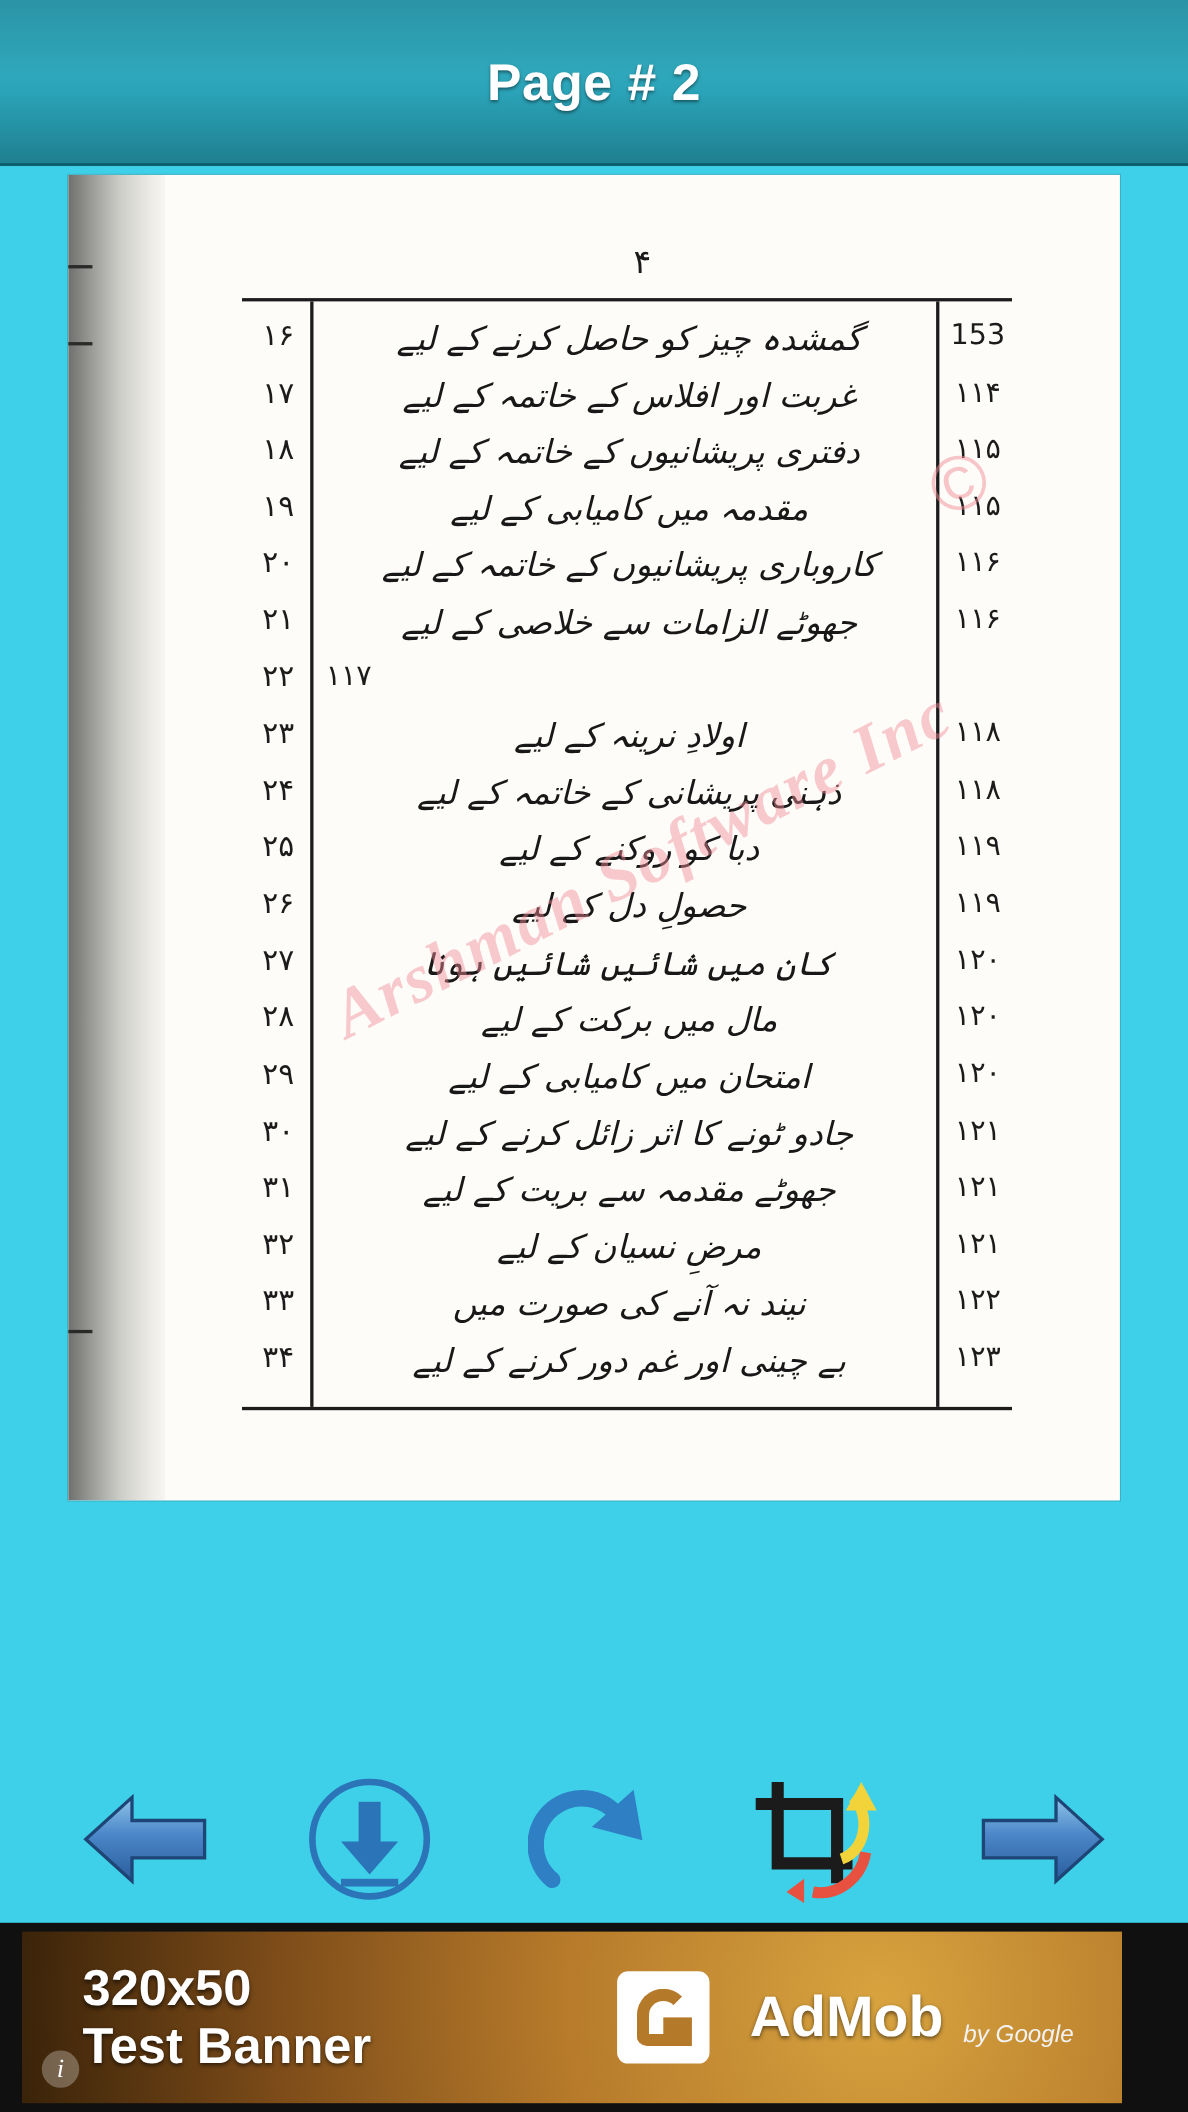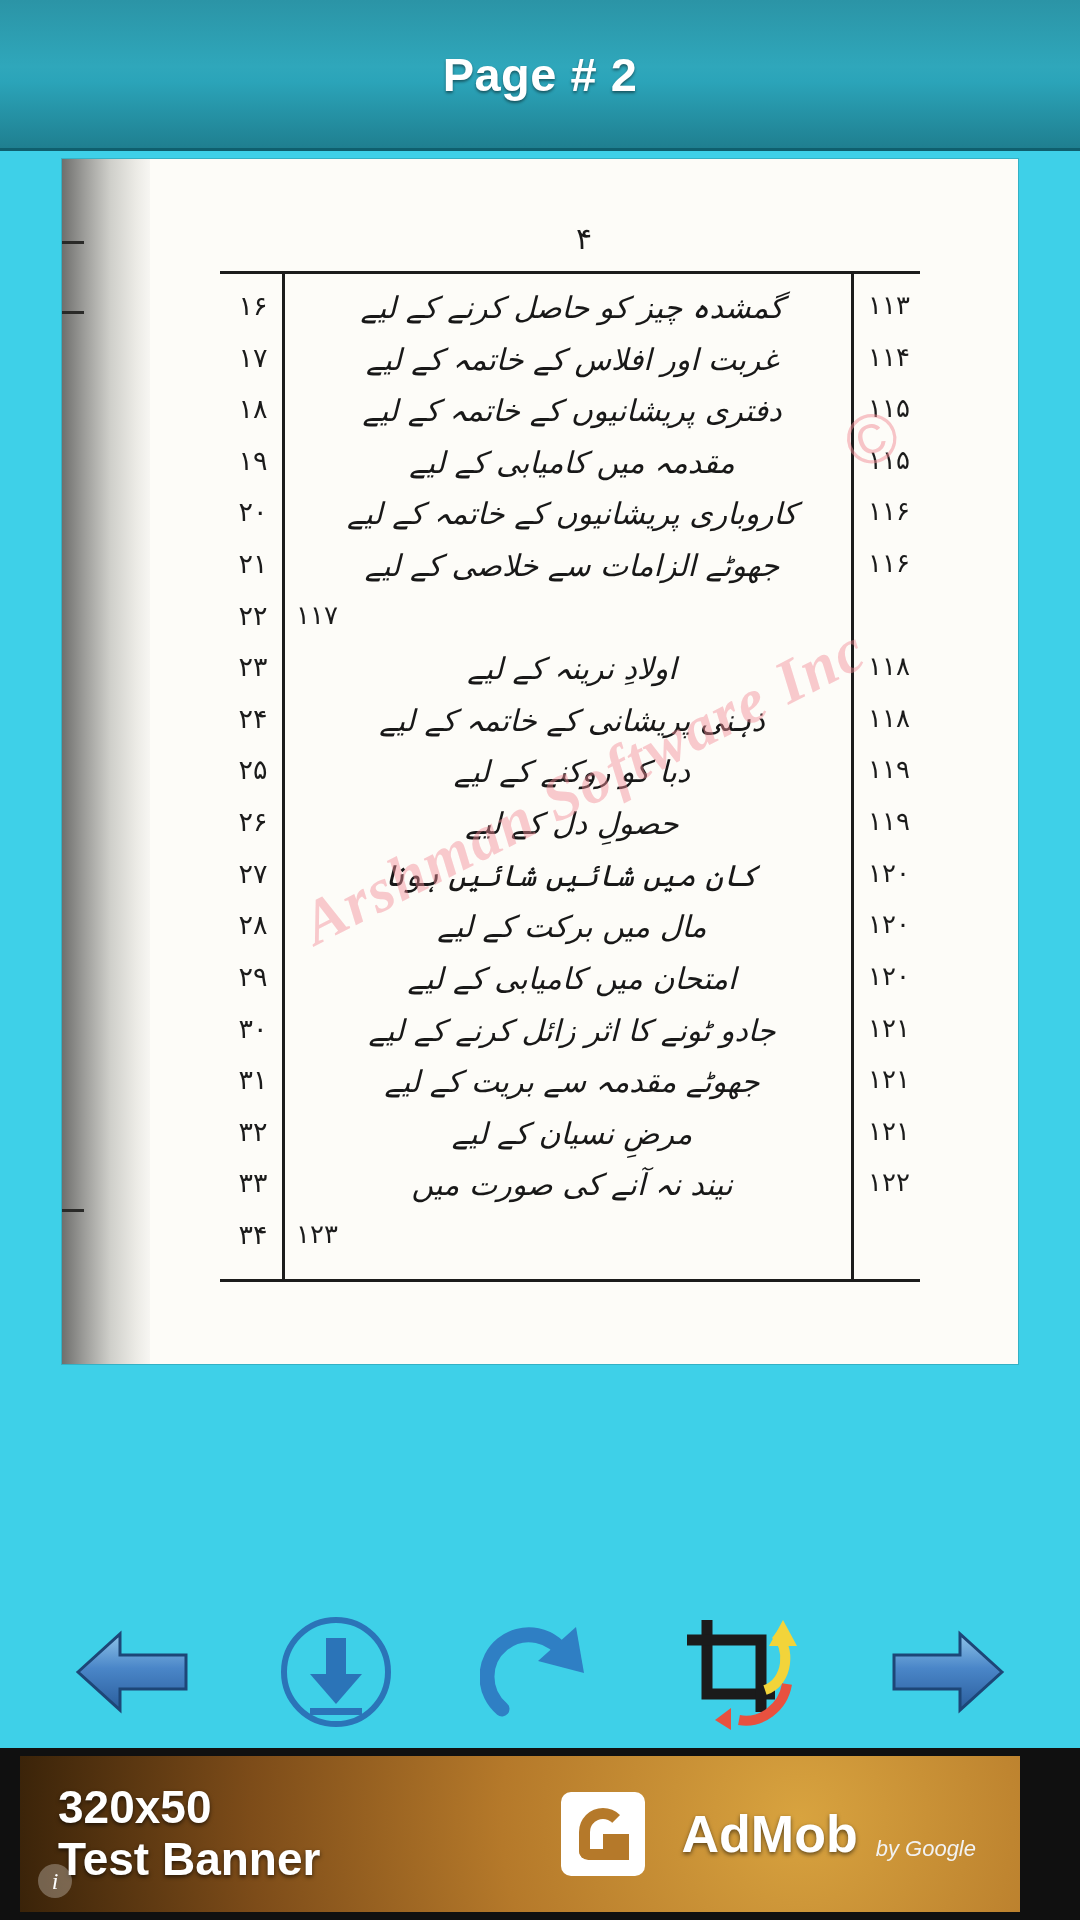--- a/index.html
+++ b/index.html
@@ -228,21 +228,21 @@
     width: 1000px;
     height: 156px;
     background:
       radial-gradient(circle at 78% 40%, #d8a33f 0%, #b5792a 38%, #7d4c19 70%, #3a2309 100%);
     display: flex;
     align-items: center;
     overflow: hidden;
   }
   .ad-left {
     width: 430px;
-    padding-left: 38px;
+    padding-left: 55px;
     color: #ffffff;
     font-size: 46px;
     font-weight: bold;
     line-height: 1.12;
     text-shadow: 0 2px 4px rgba(0,0,0,0.6);
   }
   .ad-right {
     flex: 1 1 auto;
     display: flex;
     align-items: center;
@@ -330,21 +330,21 @@
 
         <div class="tbl">
           <div class="vrule-left"></div>
           <div class="vrule-right"></div>
 
           <div class="rows">
 
             <div class="row">
               <div class="r-num">۱۶</div>
               <div class="r-title">گمشدہ چیز کو حاصل کرنے کے لیے</div>
-              <div class="r-page">۱۱۳</div>
+              <div class="r-page">153</div>
             </div>
 
             <div class="row">
               <div class="r-num">۱۷</div>
               <div class="r-title">غربت اور افلاس کے خاتمہ کے لیے</div>
               <div class="r-page">۱۱۴</div>
             </div>
 
             <div class="row">
               <div class="r-num">۱۸</div>
@@ -436,20 +436,21 @@
             </div>
 
             <div class="row">
               <div class="r-num">۳۳</div>
               <div class="r-title">نیند نہ آنے کی صورت میں</div>
               <div class="r-page">۱۲۲</div>
             </div>
 
             <div class="row">
               <div class="r-num">۳۴</div>
+              <div class="r-title">بے چینی اور غم دور کرنے کے لیے</div>
               <div class="r-page">۱۲۳</div>
             </div>
 
           </div>
         </div>
 
         <div class="watermark">Arshman Software Inc</div>
         <div class="wm-c">©</div>
 
       </div>

